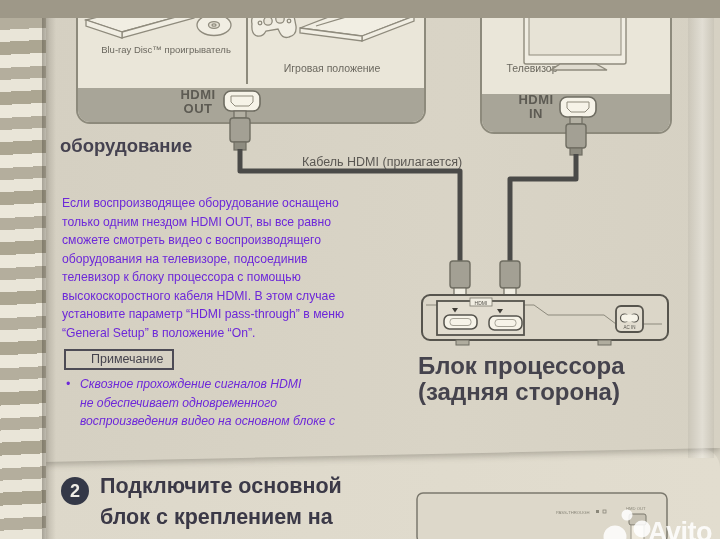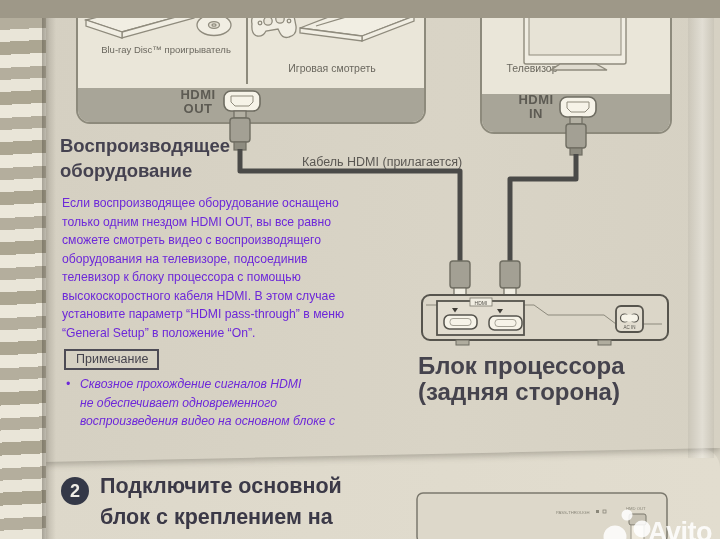--- a/index.html
+++ b/index.html
@@ -40,21 +40,21 @@
   .divider{position:absolute;background:#8d8a7c;width:2px;}
 
   .dev-label{position:absolute;color:#6b685f;text-align:center;}
   .port-label{position:absolute;color:#5d5b53;text-align:center;font-size:13px;
     line-height:14px;font-weight:bold;letter-spacing:.5px;}
 
   .h-heading{color:#454250;font-weight:bold;font-size:18.5px;line-height:25px;z-index:4;}
   .cable-label{color:#5a5752;font-size:12.5px;z-index:4;}
   .bodytext{color:#6d28d9;font-size:12.2px;line-height:18.5px;z-index:4;}
   .note-box{border:2px solid #4d4b55;color:#45434d;font-size:12.5px;
-    padding:1px 9px 2px 10px;z-index:4;background:transparent;}
+    padding:1px 9px 2px 25px;z-index:4;background:transparent;}
   .note-item{position:relative;padding-left:14px;}
   .note-item::before{content:"•";position:absolute;left:0;top:0;}
   .proc-caption{color:#45434d;font-weight:bold;font-size:24px;line-height:25.5px;z-index:4;}
 
   .step-circle{left:61px;top:459px;width:28px;height:28px;border-radius:50%;
     background:#343847;color:#efede6;font-size:18px;font-weight:bold;
     display:flex;align-items:center;justify-content:center;z-index:4;}
   .step-heading{left:100px;top:453px;color:#3b3947;font-weight:bold;
     font-size:21.5px;line-height:30.5px;z-index:4;}
 
@@ -72,38 +72,37 @@
   </div>
   <div class="abs page-lower"></div>
   <div class="abs fabric"></div>
   <div class="abs edge-shadow"></div>
   <div class="abs page-curl"></div>
 
   <div class="abs devbox src-box">
     <div class="divider" style="left:168px;top:0;height:108px;"></div>
     <div class="band"></div>
     <div class="dev-label" style="left:12px;top:68px;width:152px;font-size:9.5px;">Blu-ray Disc™ проигрыватель</div>
-    <div class="dev-label" style="left:172px;top:86px;width:164px;font-size:10.5px;">Игровая смотреть</div>
+    <div class="dev-label" style="left:172px;top:86px;width:164px;font-size:10.5px;">Игровая положение</div>
     <div class="port-label" style="left:84px;top:112px;width:72px;">
       <div>HDMI</div>
       <div>OUT</div>
     </div>
   </div>
 
   <div class="abs devbox tv-box">
     <div class="band"></div>
     <div class="dev-label" style="left:4px;top:76px;width:92px;font-size:10.5px;">Телевизор</div>
     <div class="port-label" style="left:18px;top:107px;width:72px;">
       <div>HDMI</div>
       <div>IN</div>
     </div>
   </div>
 
   <div class="abs h-heading" style="left:60px;top:115px;">
-    <div>Воспроизводящее</div>
     <div>оборудование</div>
   </div>
 
   <div class="abs cable-label" style="left:302px;top:137px;">Кабель HDMI (прилагается)</div>
 
   <div class="abs bodytext" style="left:62px;top:176px;width:350px;">
     <div>Если воспроизводящее оборудование оснащено</div>
     <div>только одним гнездом HDMI OUT, вы все равно</div>
     <div>сможете смотреть видео с воспроизводящего</div>
     <div>оборудования на телевизоре, подсоединив</div>

